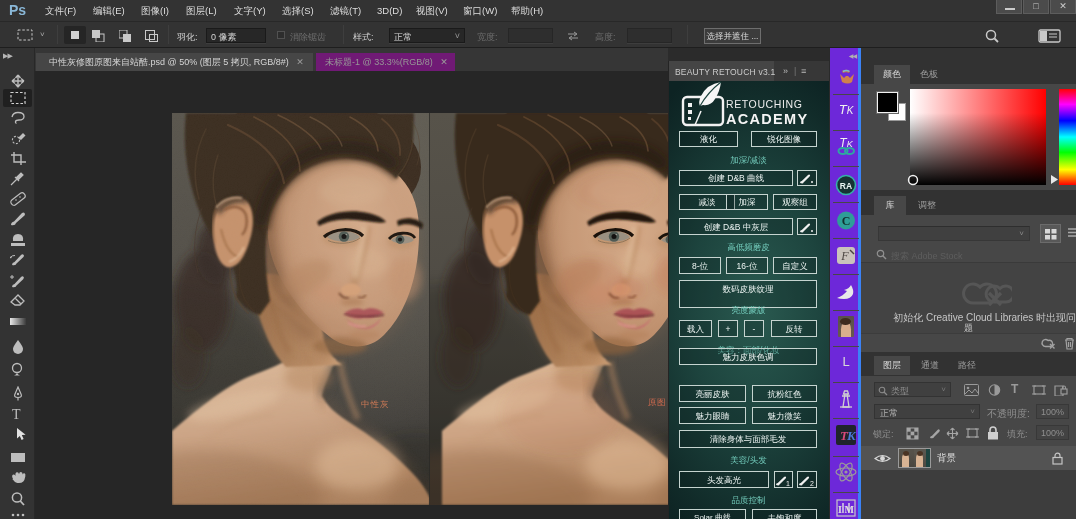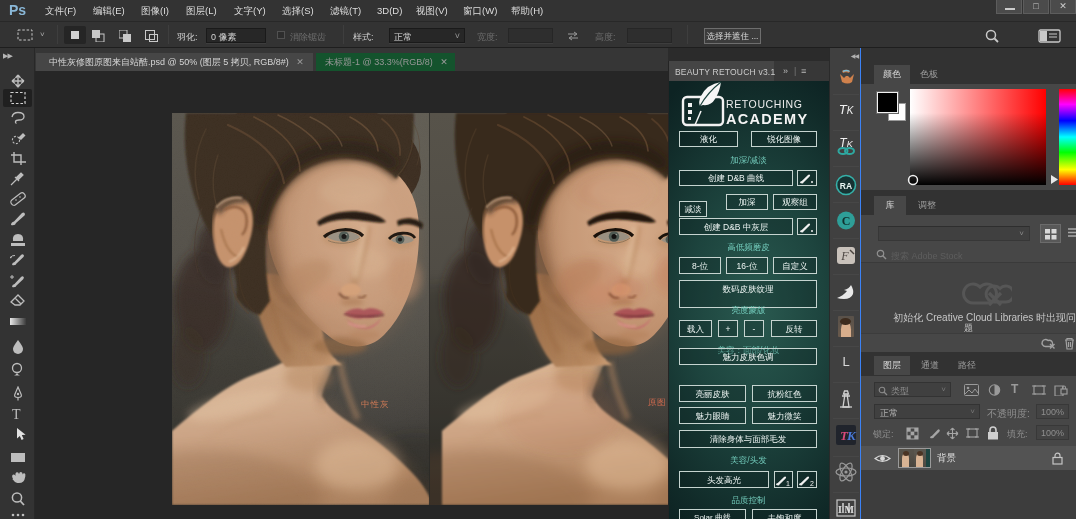--- a/index.html
+++ b/index.html
@@ -17,32 +17,32 @@
 .olab.dim{color:#6e6e6e;}
 .oinput{position:absolute;top:6px;height:15px;background:#272727;border:1px solid #1a1a1a;box-shadow:0 1px 0 #3d3d3d;font-size:9px;color:#d5d5d5;padding:2px 4px;}
 .oinput.dim{background:#2e2e2e;border-color:#262626;}
 
 #toolbar{position:absolute;left:0;top:48px;width:35px;height:471px;background:#333333;border-right:1px solid #282828;}
 .tool{position:absolute;left:7px;width:22px;height:18px;}
 .tool svg{display:block;margin:0 auto;}
 
 #tabbar{position:absolute;left:35px;top:48px;width:633px;height:23px;background:#363636;}
 #tab1{position:absolute;left:1px;top:5px;width:277px;height:18px;background:#464646;color:#d6d6d6;font-size:9px;line-height:18px;padding-left:13px;}
-#tab2{position:absolute;left:281px;top:5px;width:139px;height:18px;background:#14532d;color:#979797;font-size:9px;line-height:18px;padding-left:9px;}
+#tab2{position:absolute;left:281px;top:5px;width:139px;height:18px;background:#701a75;color:#979797;font-size:9px;line-height:18px;padding-left:9px;}
 .tabx{color:#9a9a9a;margin-left:5px;font-size:9px;}
 #canvas{position:absolute;left:35px;top:71px;width:633px;height:448px;background:#262626;overflow:hidden;}
 
 #bpanel{position:absolute;left:668px;top:48px;width:161px;height:471px;background:#2b2b2b;}
 #bphead{position:absolute;left:0px;top:13px;width:161px;height:20px;background:#373737;}#bphead:before{content:"";position:absolute;left:0;top:0;width:106px;height:20px;background:#454545;}
 #bphead .t{position:absolute;left:7px;top:6px;font-size:8.5px;color:#cccccc;letter-spacing:0.2px;}
 #bpbody{position:absolute;left:0px;top:33px;width:161px;height:438px;background:radial-gradient(ellipse 150px 260px at 55% 52%, #2a5a50 0%, #1d443e 45%, #112b29 85%, #0d2323 100%);overflow:hidden;}
 .bbtn{position:absolute;border:1px solid #c6d4d0;color:#eef5f3;font-size:8.5px;text-align:center;background:rgba(8,25,24,0.25);}
 .blab{position:absolute;width:161px;text-align:center;font-size:8.5px;color:#72c9ba;}
 
-#istrip{position:absolute;left:829px;top:48px;width:32px;height:471px;background:#404040;border-left:1px solid #2a2a2a;border-right:1px solid #3b82f6;}
+#istrip{position:absolute;left:829px;top:48px;width:32px;height:471px;background:#6d28d9;border-left:1px solid #2a2a2a;border-right:3px solid #3b82f6;}
 .ic{position:absolute;left:0;width:32px;text-align:center;color:#e8e8e8;}
 
 #rpanels{position:absolute;left:861px;top:48px;width:215px;height:471px;background:#323232;}
 .ptab{position:absolute;height:19px;font-size:9px;color:#9f9f9f;line-height:19px;text-align:center;}
 .ptab.on{background:#474747;color:#d8d8d8;}
 .pbody{position:absolute;left:0;width:215px;background:#474747;}
 </style></head>
 <body>
 <div id="app">
 
@@ -440,21 +440,21 @@
 <div style="position:absolute;left:58px;top:17px;width:92px;font-size:10.5px;color:#eeeeee;letter-spacing:0.6px">RETOUCHING</div>
 <div style="position:absolute;left:58px;top:30px;width:100px;font-size:14.5px;font-weight:bold;color:#f4f4f4;letter-spacing:1.3px">ACADEMY</div>
 <div class="bbtn" style="left:11px;top:50px;width:59px;height:16px;line-height:15px">液化</div>
 <div class="bbtn" style="left:83px;top:50px;width:66px;height:16px;line-height:15px">锐化图像</div>
 <div class="blab" style="top:74px">加深/减淡</div>
 <div class="bbtn" style="left:11px;top:89px;width:114px;height:16px;line-height:15px">创建 D&amp;B 曲线</div>
 <div class="bbtn" style="left:129px;top:89px;width:20px;height:16px"><svg width="18" height="14">
             <path d="M2 12 q0-1.8 1.8-2 L10 4 q1-1 1.8-0.2 q0.8 0.8-0.2 1.8 L5.5 11.5 q-0.2 1.5-3.5 0.5z" fill="#f0f0f0"></path>
             <circle cx="14" cy="11" r="1" fill="#f0f0f0"></circle>
           </svg></div>
-<div class="bbtn" style="left:11px;top:120px;width:28px;height:16px;line-height:15px">减淡</div>
+<div class="bbtn" style="left:11px;top:113px;width:56px;height:16px;line-height:15px">减淡</div>
 <div class="bbtn" style="left:58px;top:113px;width:42px;height:16px;line-height:15px">加深</div>
 <div class="bbtn" style="left:105px;top:113px;width:44px;height:16px;line-height:15px">观察组</div>
 <div class="bbtn" style="left:11px;top:137px;width:114px;height:17px;line-height:16px">创建 D&amp;B 中灰层</div>
 <div class="bbtn" style="left:129px;top:137px;width:20px;height:17px"><svg width="18" height="15">
             <path d="M2 13 q0-1.8 1.8-2 L10 5 q1-1 1.8-0.2 q0.8 0.8-0.2 1.8 L5.5 12.5 q-0.2 1.5-3.5 0.5z" fill="#f0f0f0"></path>
             <circle cx="14" cy="12" r="1" fill="#f0f0f0"></circle>
           </svg></div>
 <div class="blab" style="top:161px">高低频磨皮</div>
 <div class="bbtn" style="left:11px;top:176px;width:42px;height:17px;line-height:16px">8-位</div>
 <div class="bbtn" style="left:58px;top:176px;width:42px;height:17px;line-height:16px">16-位</div>

